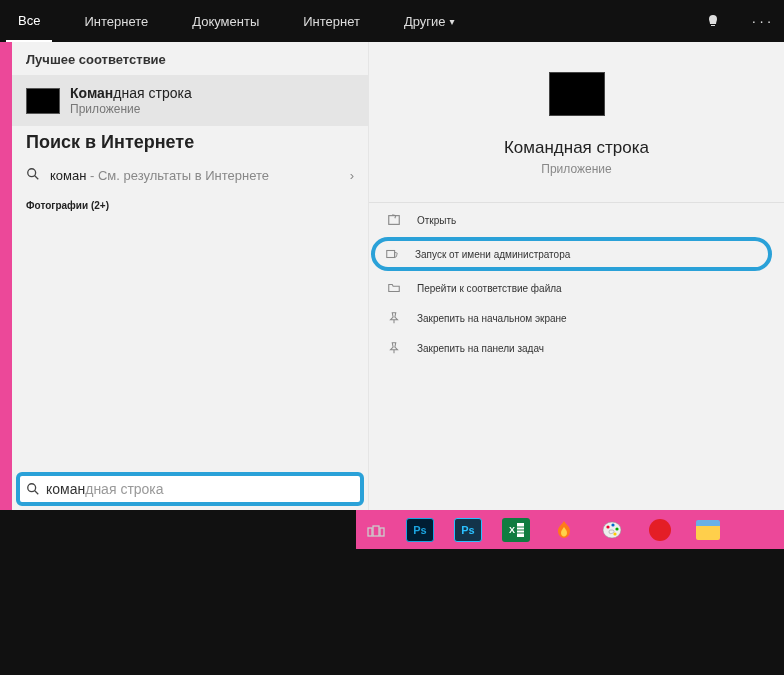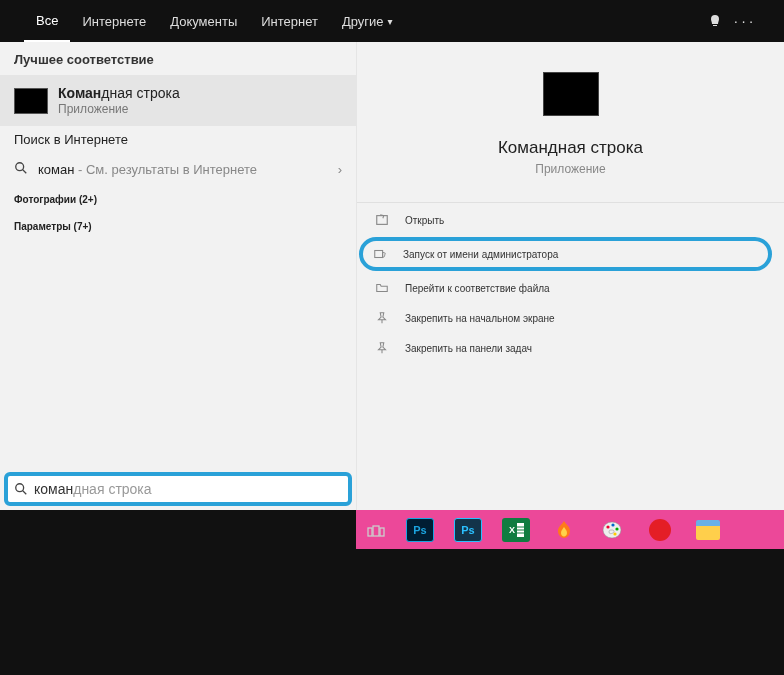--- a/index.html
+++ b/index.html
@@ -11,22 +11,23 @@
     background: #111;
     overflow: hidden;
     position: relative;
   }
   
   .tabs-bar {
     height: 42px;
     background: #111;
     display: flex;
     align-items: center;
-    padding: 0 24px;
+    padding: 0 6px;
     color: #fff;
+    gap: 20px;
   }
   .tab {
     padding: 0 12px;
     height: 42px;
     display: flex;
     align-items: center;
     font-size: 13px;
     color: #ddd;
     cursor: pointer;
   }
@@ -42,21 +43,22 @@
     display: flex; align-items: center; justify-content: center;
     color: #ddd; cursor: pointer;
   }
   .header-icon svg { fill: #ddd; }
   .dots { letter-spacing: 3px; font-size: 14px; }
 
   
   .content {
     display: flex;
     height: 468px;
-    background: #0369a1;
+    background: #ec4899;
+    padding-left: 12px;
   }
   .left-pane {
     width: 356px;
     background: #f2f2f2;
     display: flex;
     flex-direction: column;
   }
   .right-pane {
     flex: 1;
     background: #f2f2f2;
@@ -83,22 +85,22 @@
     border: 1px solid #555;
     margin-right: 10px;
     flex-shrink: 0;
   }
   .bm-title { font-size: 14px; color: #222; }
   .bm-title .hlt { font-weight: 600; }
   .bm-sub { font-size: 12px; color: #777; margin-top: 1px; }
 
   .web-search {
     padding: 6px 14px;
-    font-size: 13px;
-    font-weight: 400;
+    font-size: 18px;
+    font-weight: 700;
     color: #222;
   }
   .web-row {
     display: flex;
     align-items: center;
     padding: 8px 14px;
     cursor: pointer;
   }
   .web-row .mag { width: 16px; margin-right: 8px; }
   .web-row .qtext { flex: 1; }
@@ -267,21 +269,20 @@
             <line x1="10" y1="10" x2="14" y2="14" stroke="#444" stroke-width="1.5"></line>
           </svg>
       </span>
       <span class="qtext">
         <span class="q">коман</span><span class="rest"> - См. результаты в Интернете</span>
       </span>
       <span class="chevr">›</span>
     </div>
 
     <div class="category-row"><span>Фотографии (2+)</span></div>
-    <div class="category-row"><span>Параметры (7+)</span></div>
 
     <div class="search-wrap">
       <div class="search-field">
         <svg width="14" height="14" viewBox="0 0 16 16">
             <circle cx="6.5" cy="6.5" r="4.5" fill="none" stroke="#444" stroke-width="1.5"></circle>
             <line x1="10" y1="10" x2="14" y2="14" stroke="#444" stroke-width="1.5"></line>
           </svg>
         <span class="search-typed">коман</span>
           <span class="search-ghost">дная строка</span>
         <input class="search-input-hidden" value="коман" style="">

